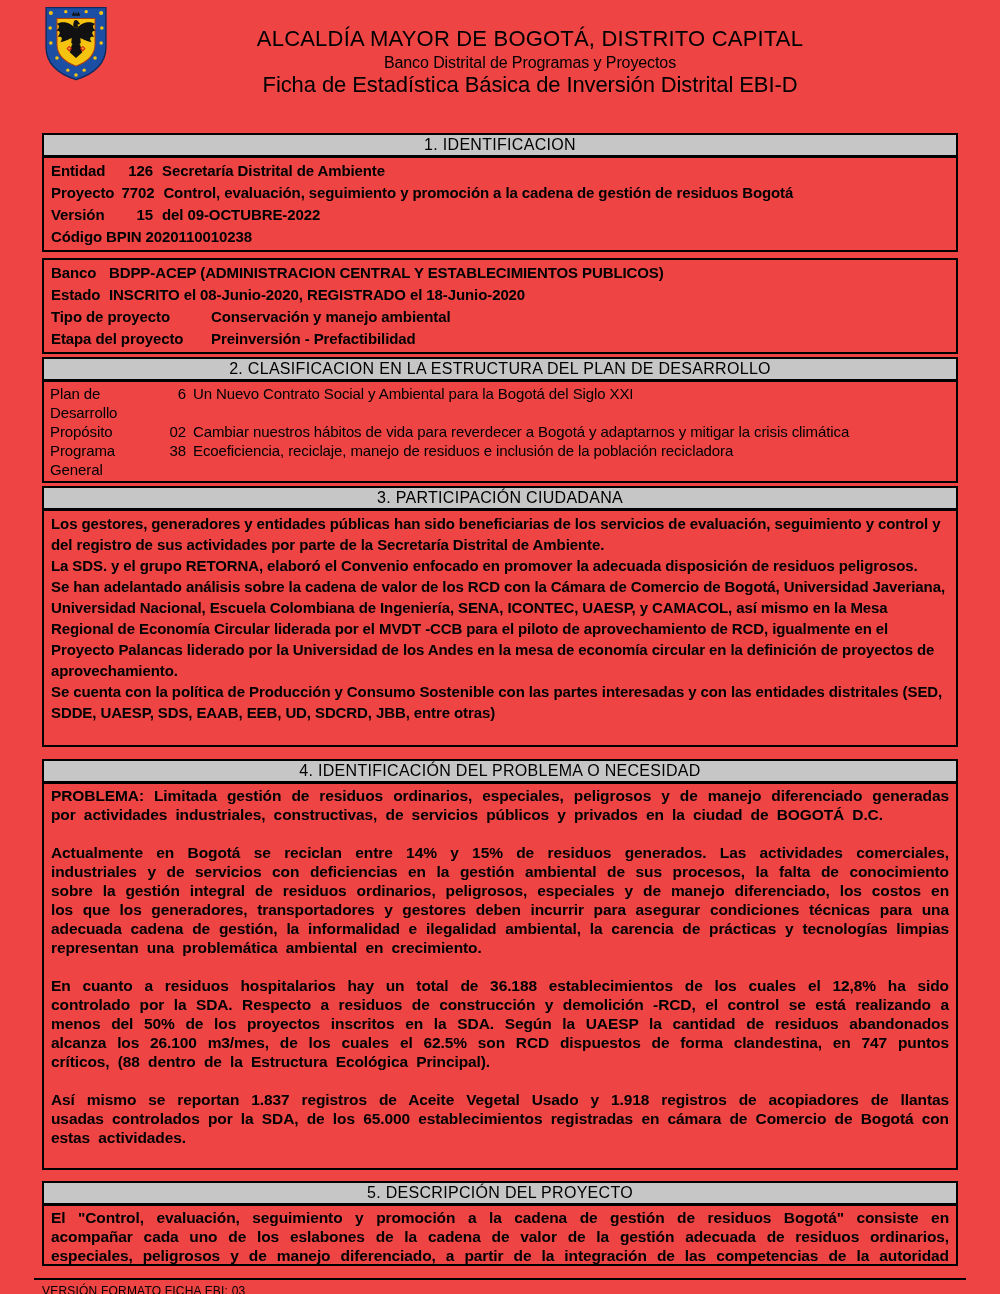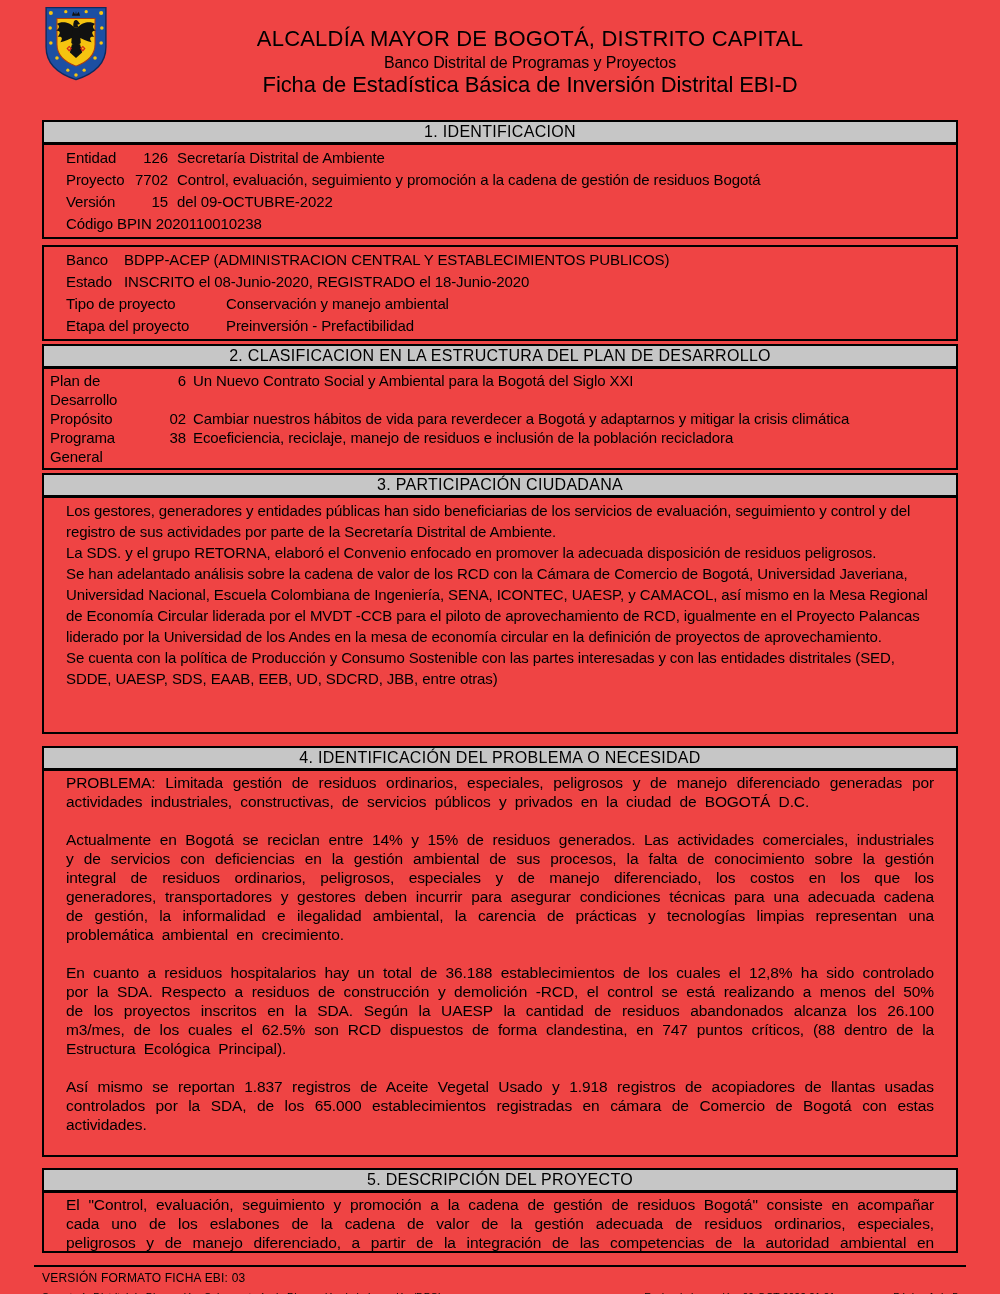--- a/index.html
+++ b/index.html
@@ -14,22 +14,22 @@
   .titles { text-align:center; padding-left:60px; }
   .t1 { font-size:22px; line-height:26px; letter-spacing:0.2px; }
   .t2 { font-size:16px; line-height:21px; }
   .t3 { font-size:22px; line-height:24px; }
   
   .sec { border:2px solid #000; }
   .sec-head {
     background:#c6c6c6; text-align:center; font-size:16px; line-height:20px;
     border-bottom:3px solid #000; letter-spacing:0.3px;
   }
-  .sec-body { padding:2px 22px; font-size:15px; }
-  .m9{margin-top:6px} .m7{margin-top:6px} .m3{margin-top:3px}
+  .sec-body { padding:2px 7px; font-size:15px;font-weight:bold; }
+  .m9{margin-top:19px} .m7{margin-top:6px} .m3{margin-top:3px}
   .m12{margin-top:12px} .m11{margin-top:11px}
   
   .frow { display:flex; line-height:22px; }
   .flabel { flex:0 0 62px; }
   .fnum { flex:0 0 40px; text-align:right; }
   .ftext { flex:1; margin-left:9px; }
   
   .irow { display:flex; line-height:22px; }
   .ilabel-sm { flex:0 0 58px; }
   .ilabel-lg { flex:0 0 160px; }

